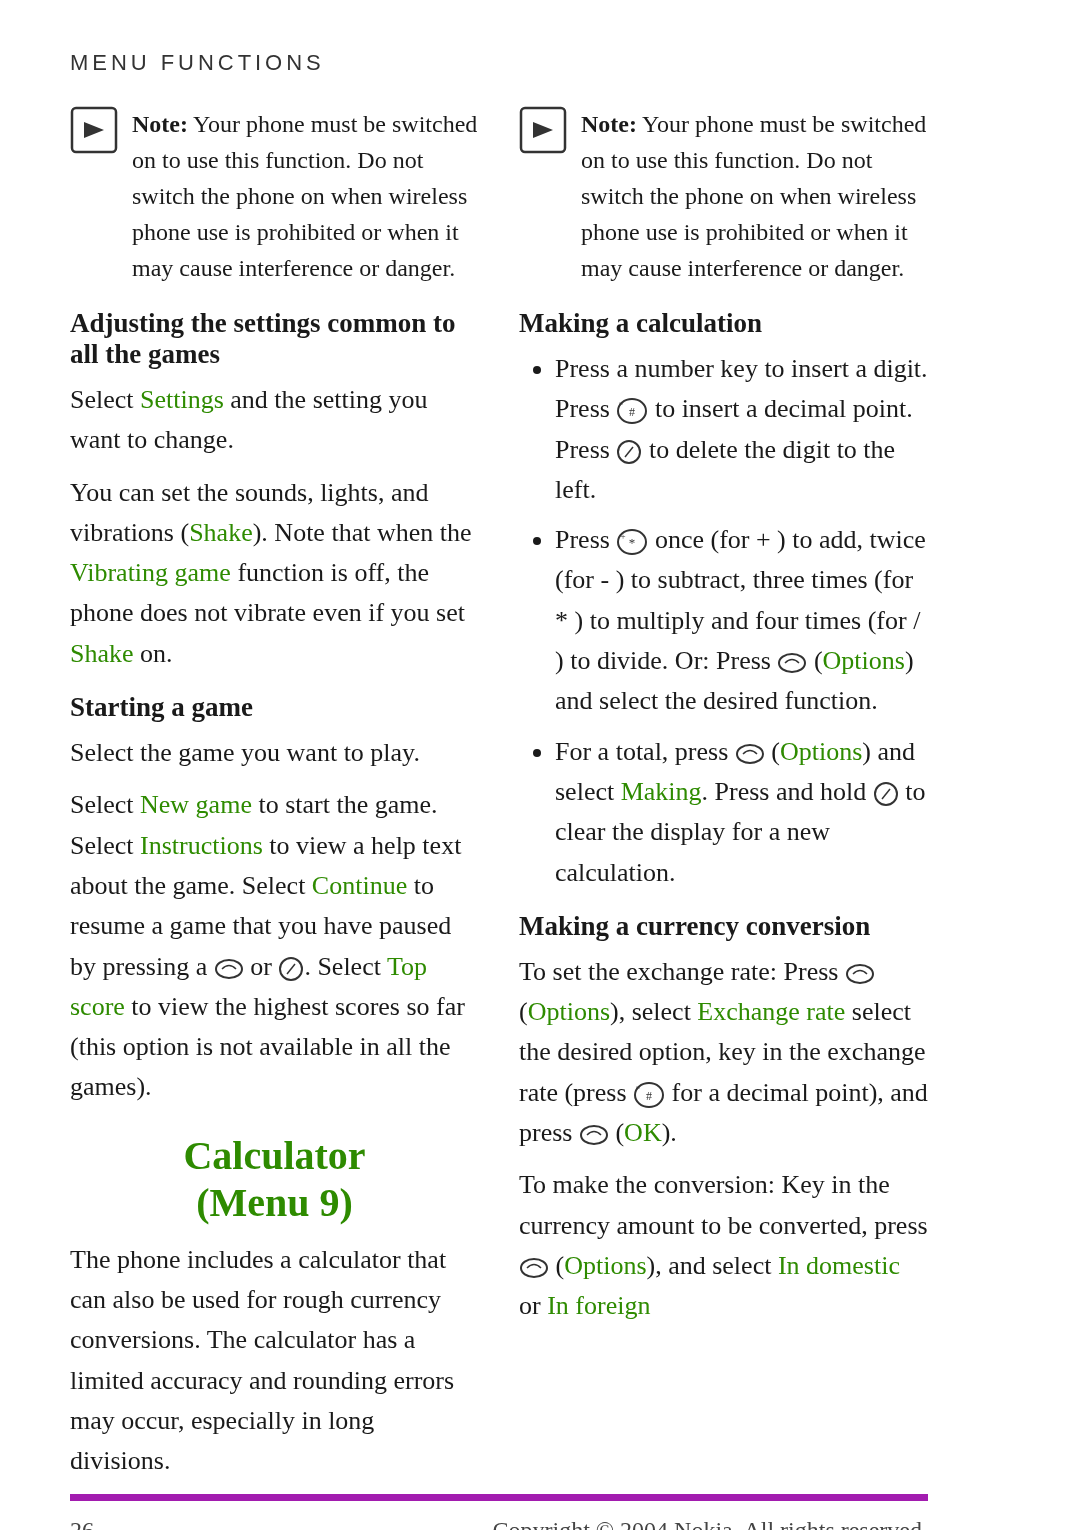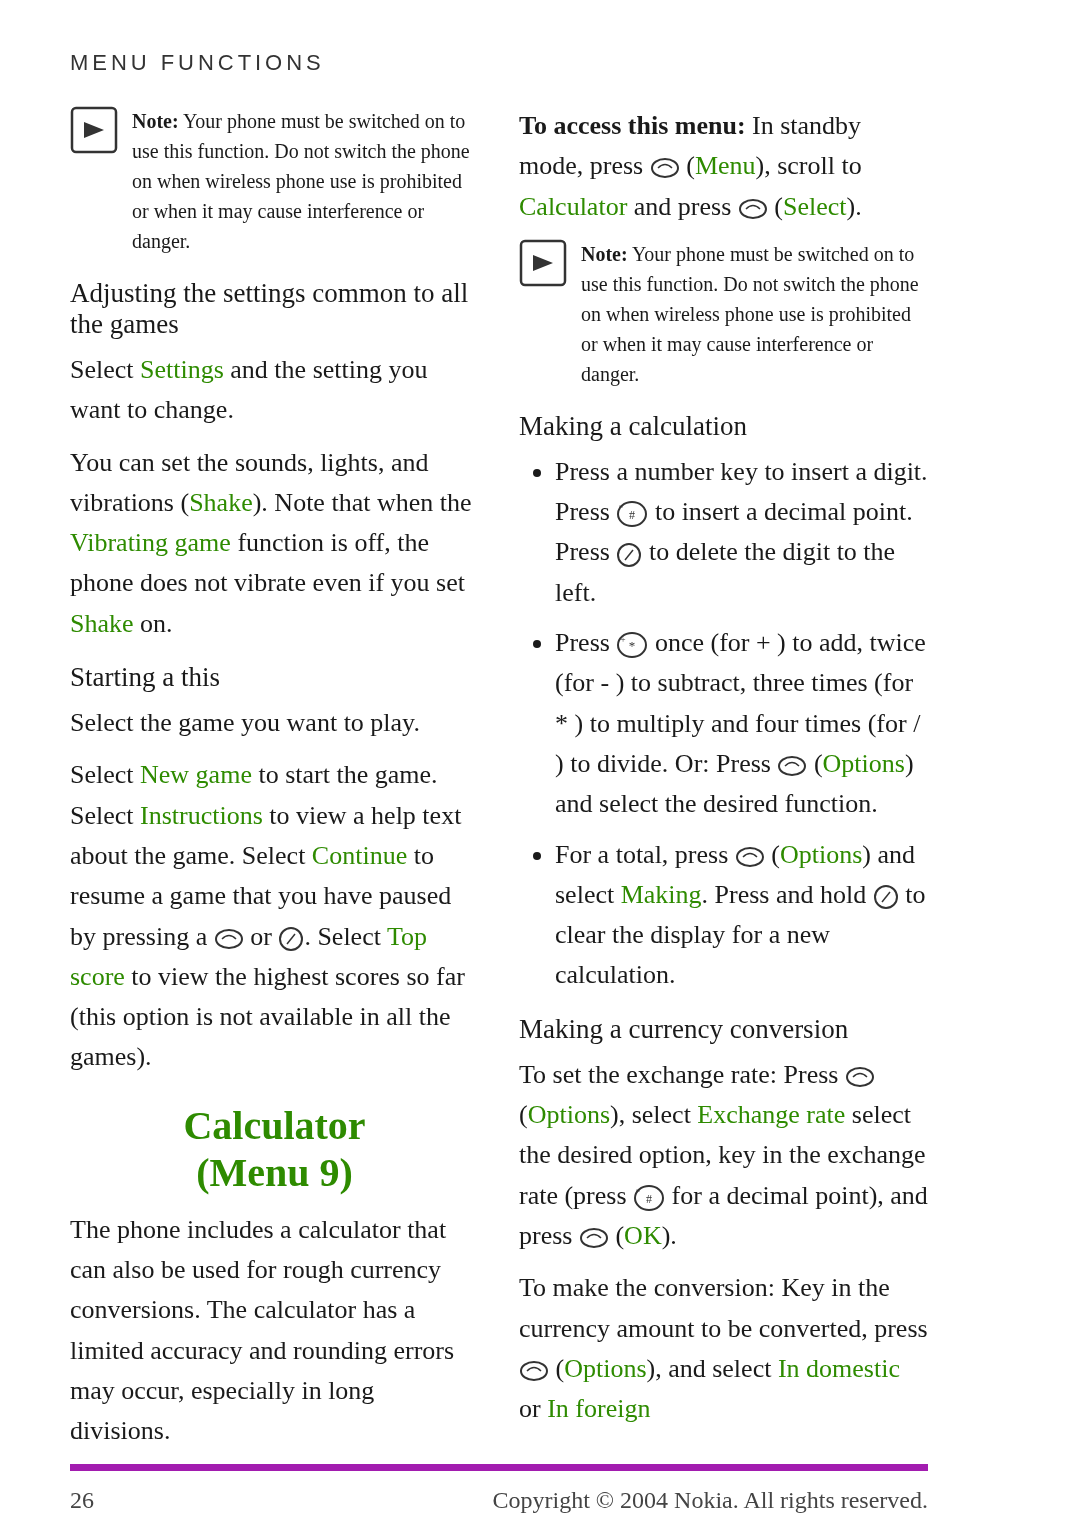--- a/index.html
+++ b/index.html
@@ -42,28 +42,28 @@
       min-width: 0;
     }
     .note-box {
       display: flex;
       flex-direction: row;
       gap: 14px;
       margin-bottom: 22px;
       align-items: flex-start;
     }
     .note-text {
-      font-size: 20px;
+      font-size: 24px;
       line-height: 1.5;
     }
     .note-text strong {
       font-weight: bold;
     }
     .section-heading {
-      font-weight: normal;
+      font-weight: bold;
       font-size: 27px;
       margin-bottom: 10px;
       margin-top: 18px;
     }
     .body-text {
       font-size: 26px;
       line-height: 1.55;
       margin-bottom: 12px;
     }
     .green {
@@ -130,21 +130,21 @@
       </div>
 
       <div class="section-heading">Adjusting the settings common to all the games</div>
       <div class="body-text">
         Select <span class="green">Settings</span> and the setting you want to change.
       </div>
       <div class="body-text">
         You can set the sounds, lights, and vibrations (<span class="green">Shake</span>). Note that when the <span class="green">Vibrating game</span> function is off, the phone does not vibrate even if you set <span class="green">Shake</span> on.
       </div>
 
-      <div class="section-heading">Starting a this</div>
+      <div class="section-heading">Starting a game</div>
       <div class="body-text">
         Select the game you want to play.
       </div>
       <div class="body-text">
         Select <span class="green">New game</span> to start the game. Select <span class="green">Instructions</span> to view a help text about the game. Select <span class="green">Continue</span> to resume a game that you have paused by pressing a
         <svg style="display:inline-block;vertical-align:middle;" width="30" height="22" viewBox="0 0 30 22">
             <ellipse cx="15" cy="11" rx="13" ry="9" fill="none" stroke="#333" stroke-width="2"></ellipse>
             <path d="M8,11 Q15,4 22,11" fill="none" stroke="#333" stroke-width="1.5"></path>
           </svg>
         or
@@ -159,33 +159,20 @@
         Calculator<br>(Menu 9)
       </div>
 
       <div class="body-text">
         The phone includes a calculator that can also be used for rough currency conversions. The calculator has a limited accuracy and rounding errors may occur, especially in long divisions.
       </div>
     </div>
 
     <div class="col-right">
 
-      <div class="body-text">
-        <strong>To access this menu:</strong> In standby mode, press
-        <svg style="display:inline-block;vertical-align:middle;" width="30" height="22" viewBox="0 0 30 22">
-            <ellipse cx="15" cy="11" rx="13" ry="9" fill="none" stroke="#333" stroke-width="2"></ellipse>
-            <path d="M8,11 Q15,4 22,11" fill="none" stroke="#333" stroke-width="1.5"></path>
-          </svg>
-        (<span style="color:#2e8b00">Menu</span>), scroll to <span class="green">Calculator</span> and press
-        <svg style="display:inline-block;vertical-align:middle;" width="30" height="22" viewBox="0 0 30 22">
-            <ellipse cx="15" cy="11" rx="13" ry="9" fill="none" stroke="#333" stroke-width="2"></ellipse>
-            <path d="M8,11 Q15,4 22,11" fill="none" stroke="#333" stroke-width="1.5"></path>
-          </svg>
-        (<span class="green">Select</span>).
-      </div>
 
       <div class="note-box">
         <div class="note-arrow-icon">
           <svg width="48" height="48" viewBox="0 0 48 48" fill="none" xmlns="http://www.w3.org/2000/svg">
             <rect x="2" y="2" width="44" height="44" rx="4" stroke="#333" stroke-width="2.5" fill="none"></rect>
             <polygon points="14,16 34,24 14,32 14,16" fill="#333"></polygon>
           </svg>
         </div>
         <div class="note-text">
           <strong>Note:</strong> Your phone must be switched on to use this function. Do not switch the phone on when wireless phone use is prohibited or when it may cause interference or danger.

